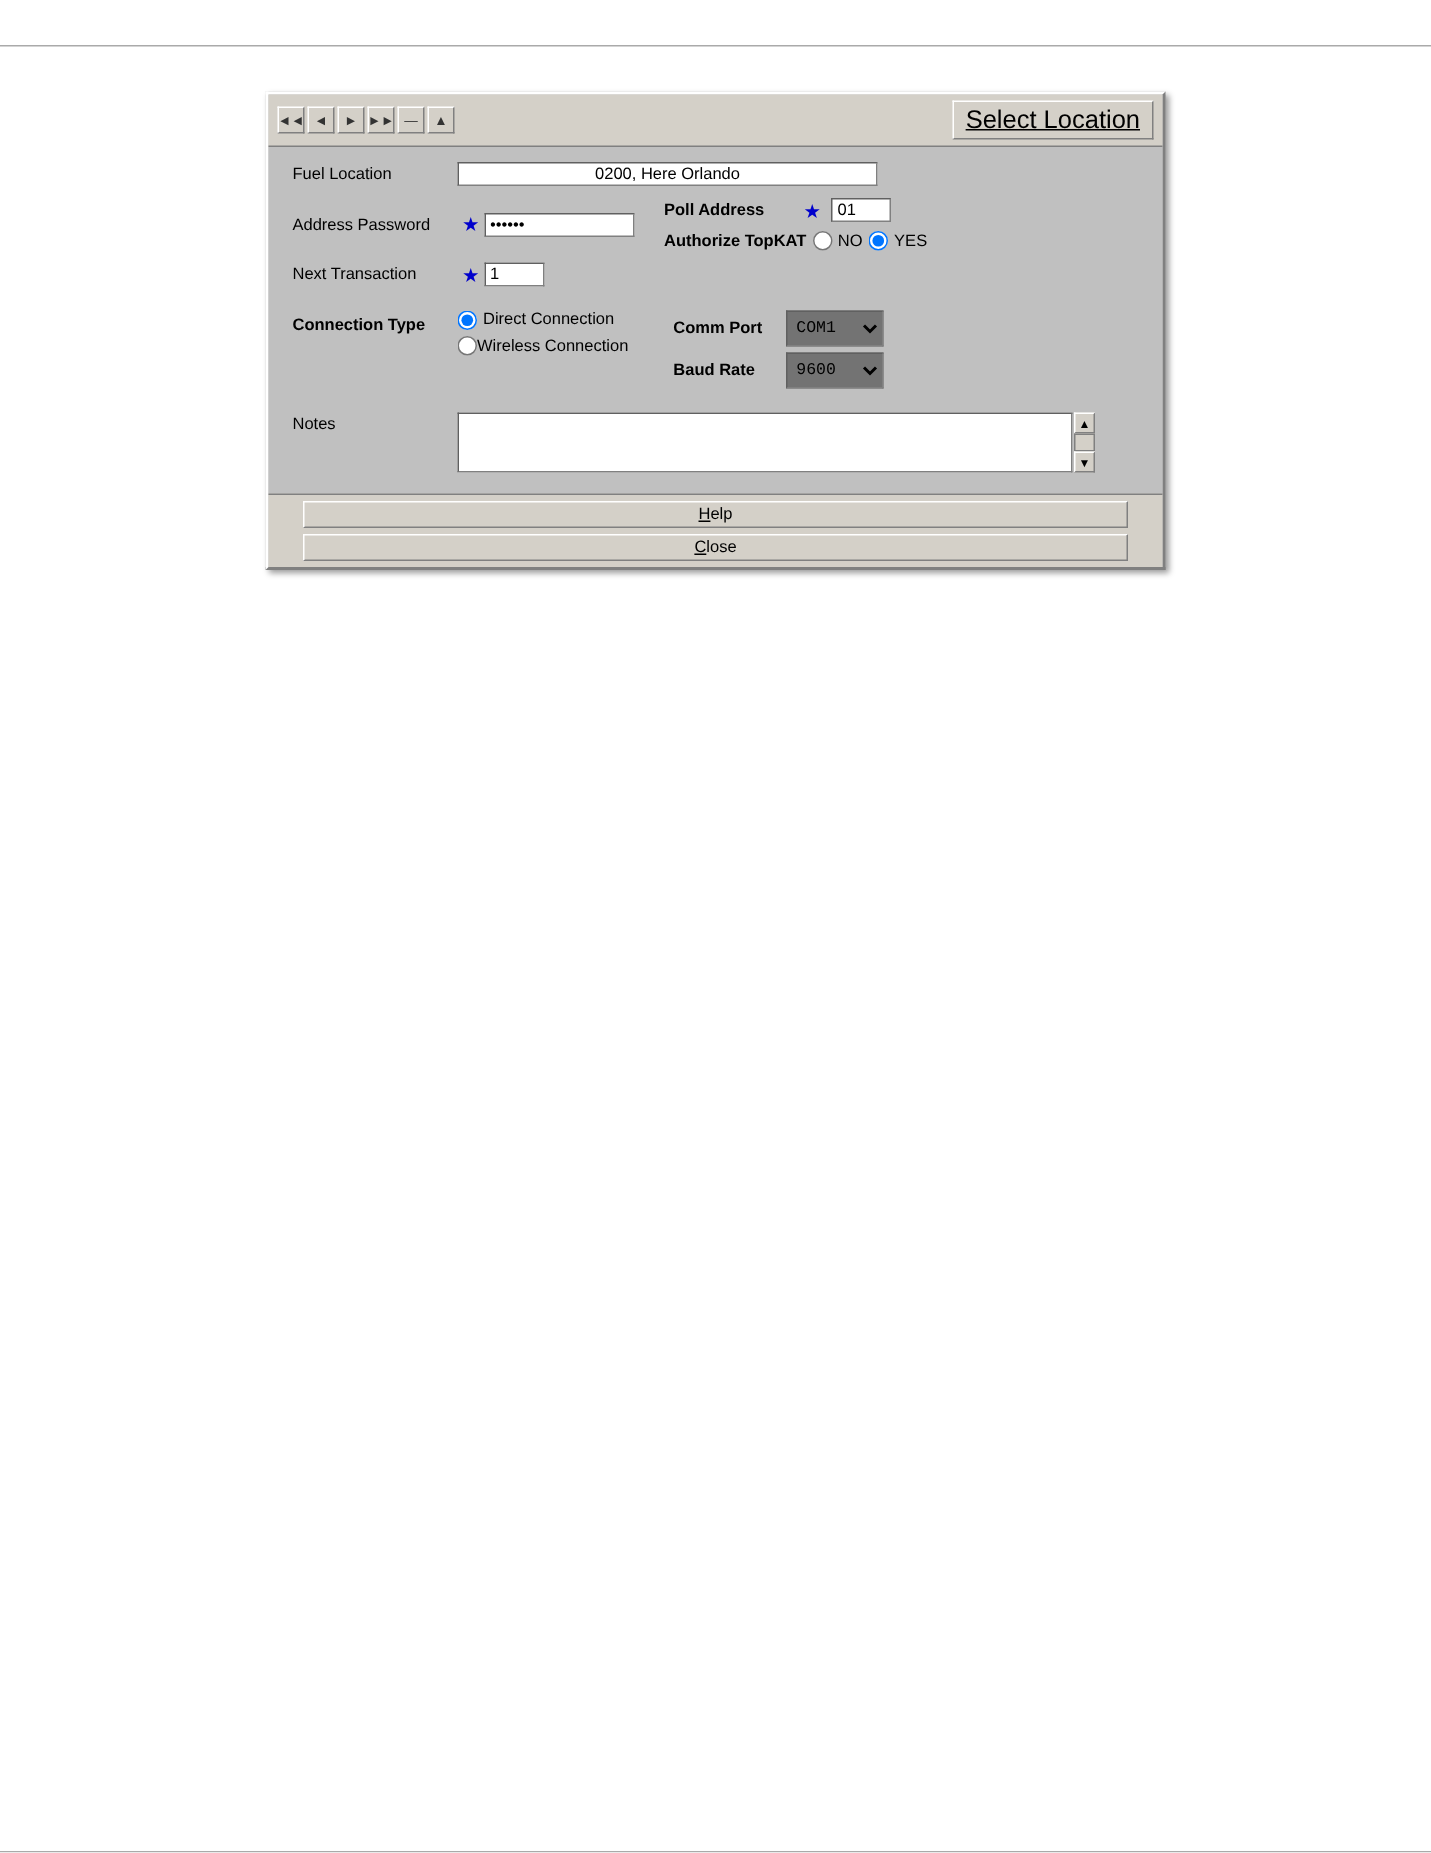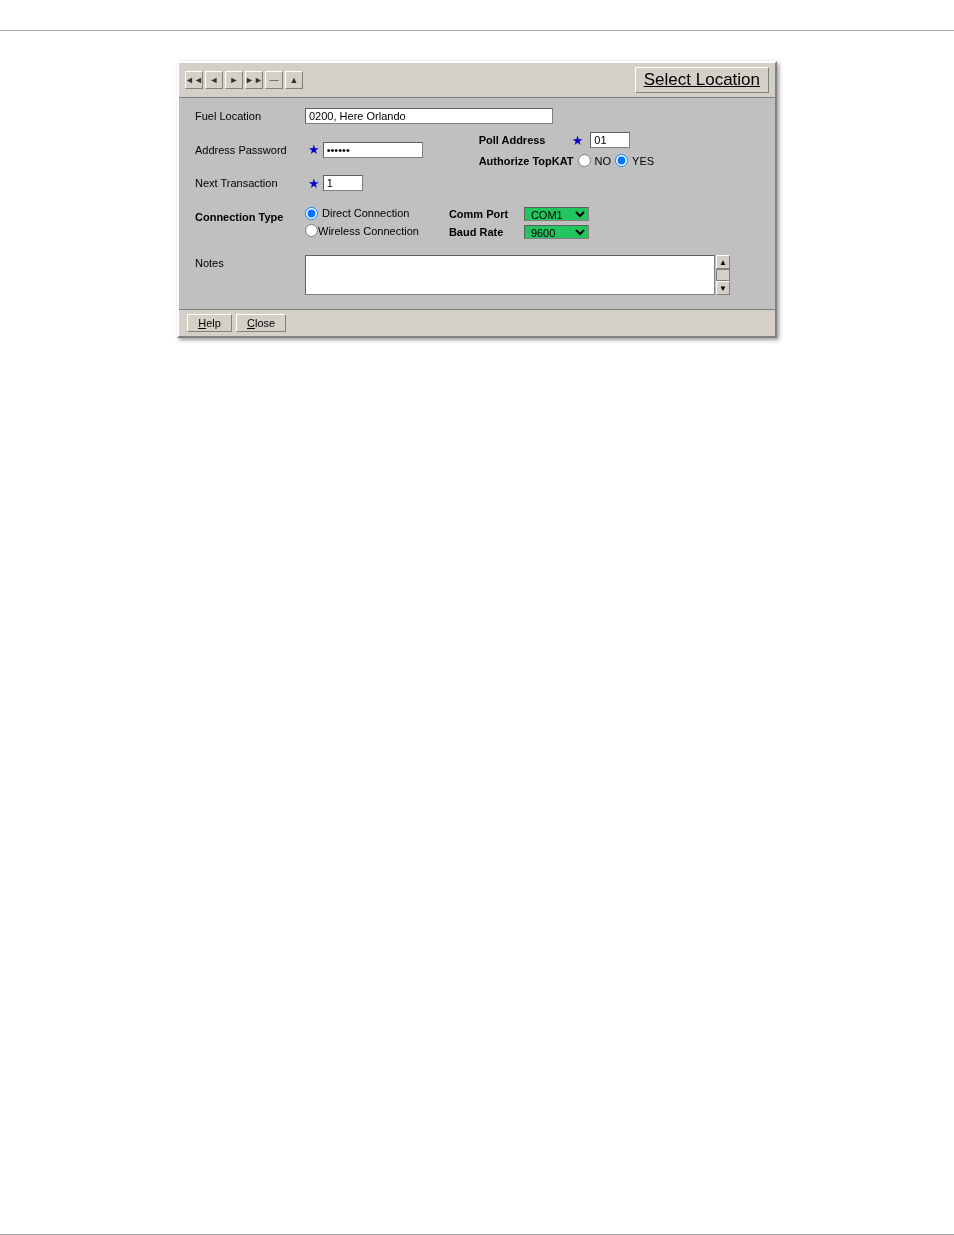--- a/index.html
+++ b/index.html
@@ -118,38 +118,39 @@
       background: #ffffff;
       border: 1px solid #808080;
       border-top-color: #606060;
       border-left-color: #606060;
       padding: 1px 3px;
       font-size: 11px;
       font-family: Arial, sans-serif;
     }
 
     .fuel-location-input {
-      width: 248px;
+      width: 280px;
+      text-align: center;
     }
 
     .password-input {
       width: 100px;
     }
 
     .next-trans-input {
       width: 40px;
     }
 
     .poll-address-input {
       width: 40px;
       margin-left: 4px;
     }
 
     .right-section {
-      margin-left: 56px;
+      margin-left: 20px;
       display: flex;
       flex-direction: column;
       gap: 6px;
     }
 
     .poll-row {
       display: flex;
       align-items: center;
     }
 
@@ -201,29 +202,29 @@
       align-items: center;
     }
 
     .comm-label {
       font-weight: bold;
       font-size: 11px;
       min-width: 75px;
     }
 
     select {
-      background: #22c55e;
+      background: #737373;
       border: 1px solid #808080;
       border-top-color: #606060;
       border-left-color: #606060;
       font-size: 11px;
-      font-family: Liberation Sans, sans-serif;
+      font-family: Liberation Mono, monospace;
       padding: 0 2px;
       width: 65px;
-      height: 14px;
+      height: 24px;
     }
 
     
     .notes-section {
       display: flex;
       align-items: flex-start;
       margin-bottom: 4px;
     }
 
     .notes-label {
@@ -242,24 +243,25 @@
       border-top-color: #606060;
       border-left-color: #606060;
       font-size: 11px;
       font-family: Arial, sans-serif;
     }
 
     
     .dialog-footer {
       background: #d4d0c8;
       border-top: 1px solid #808080;
-      padding: 4px 8px;
-      display: flex;
-      justify-content: flex-start;
+      padding: 4px 23px;
+      display: flex;
+      justify-content: flex-end;
       gap: 4px;
+      flex-direction: column;
     }
 
     .footer-btn {
       background: #d4d0c8;
       border: 1px solid #808080;
       border-top-color: #ffffff;
       border-left-color: #ffffff;
       padding: 2px 10px;
       font-size: 11px;
       cursor: pointer;

